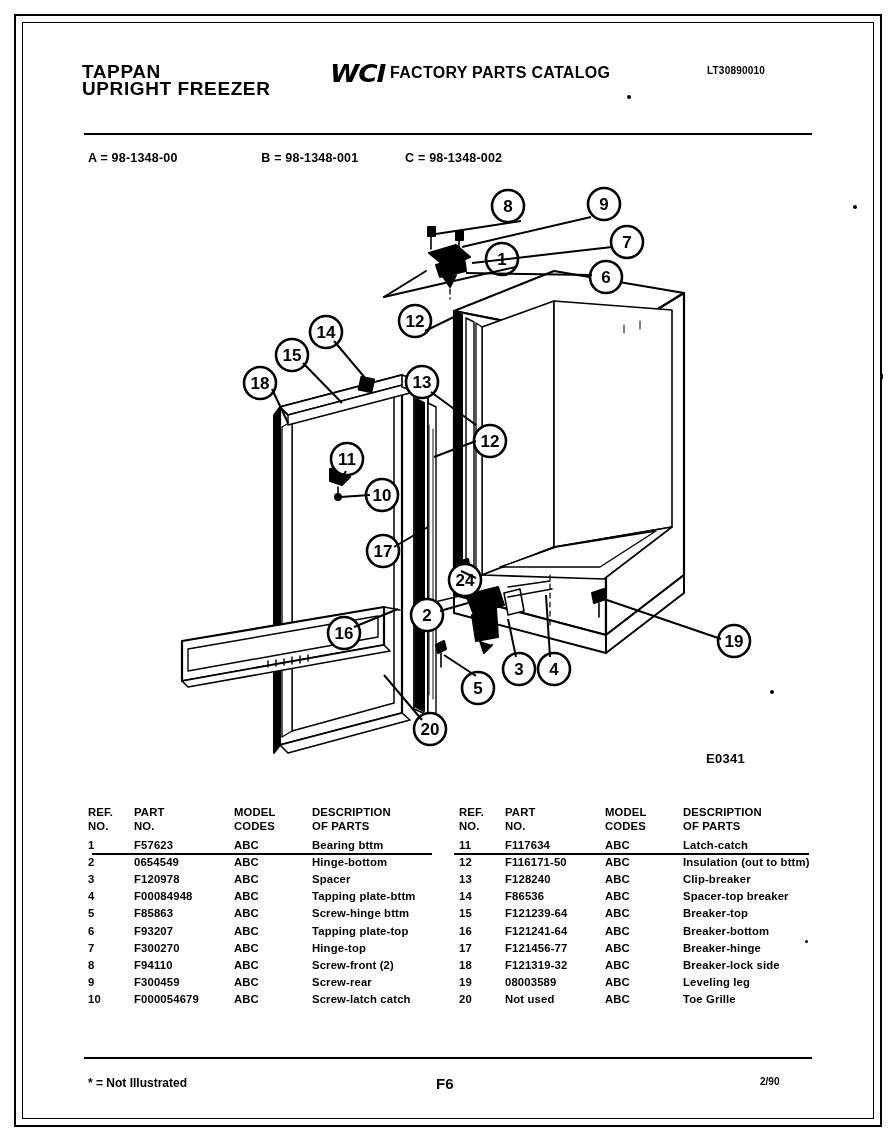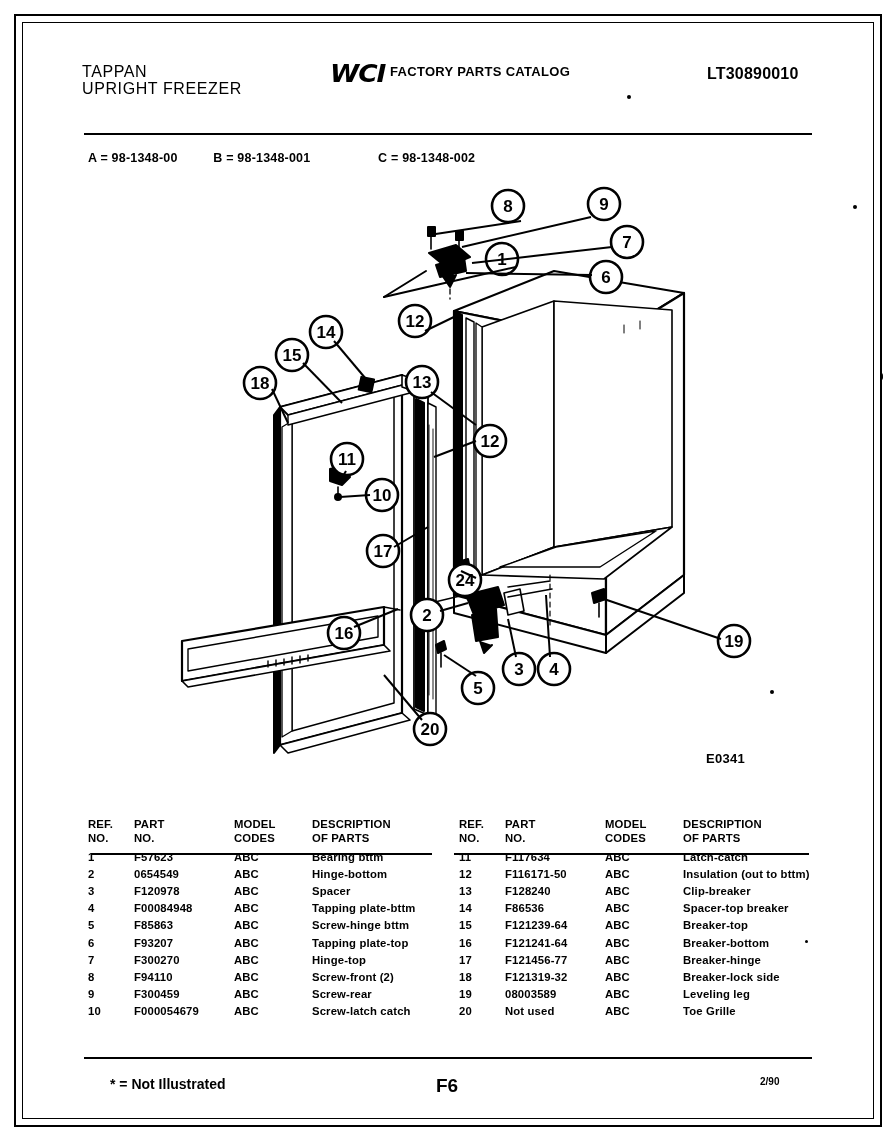--- a/index.html
+++ b/index.html
@@ -29,66 +29,66 @@
     left: 22px; top: 22px;
     width: 852px; height: 1097px;
     border: 1px solid #000;
     box-sizing: border-box;
   }
 
   
   .brand {
     position: absolute;
     left: 82px; top: 63px;
-    font-size: 16px;
-    font-weight: normal;
+    font-size: 19px;
+    font-weight: bold;
     letter-spacing: 0.6px;
     line-height: 17px;
   }
   .wci-logo {
     position: absolute;
     left: 330px; top: 59px;
     font-size: 25px;
     font-weight: bold;
     font-style: italic;
     letter-spacing: -1px;
     font-family: "DejaVu Sans", sans-serif;
     transform: scaleX(1.06);
     transform-origin: left top;
   }
   .catalog-title {
     position: absolute;
     left: 390px; top: 64px;
-    font-size: 13px;
+    font-size: 16px;
     font-weight: bold;
     letter-spacing: 0.3px;
   }
   .catalog-code {
     position: absolute;
     left: 707px; top: 65px;
-    font-size: 16px;
+    font-size: 10px;
     font-weight: bold;
     letter-spacing: 0.2px;
   }
   .rule-top {
     position: absolute;
     left: 84px; top: 133px;
     width: 728px; height: 0;
     border-top: 2px solid #000;
   }
   .codes-row {
     position: absolute;
     left: 88px; top: 151px;
     width: 728px;
     font-size: 12.5px;
     font-weight: bold;
     letter-spacing: 0.2px;
   }
-  .codes-row span.code-b { margin-left: 32px; }
-  .codes-row span.code-c { margin-left: 64px; }
+  .codes-row span.code-b { margin-left: 80px; }
+  .codes-row span.code-c { margin-left: 43px; }
 
   
   .drawing {
     position: absolute;
     left: 84px; top: 175px;
     width: 730px; height: 615px;
   }
   .drawing svg { display: block; }
 
   .drawing-code {
@@ -102,21 +102,20 @@
   
   .tables {
     position: absolute;
     left: 88px; top: 806px;
     width: 726px;
     display: flex;
   }
   .tbl-col {
     width: 363px;
     box-sizing: border-box;
-    margin-top: 12px;
   }
   .tbl-col.right { padding-left: 8px; }
   table.parts {
     width: 100%;
     border-collapse: collapse;
     font-size: 11.3px;
     font-weight: bold;
     letter-spacing: 0.15px;
   }
   table.parts thead th {
@@ -155,28 +154,27 @@
     position: absolute;
     left: 84px; top: 1057px;
     width: 728px; height: 0;
     border-top: 2px solid #000;
   }
 
   
   .footer-note {
     position: absolute;
     left: 88px; top: 1076px;
-    font-size: 14px;
-    font-weight: bold;
-    margin-left: 22px;
+    font-size: 12px;
+    font-weight: bold;
   }
   .footer-page {
     position: absolute;
     left: 436px; top: 1075px;
-    font-size: 19px;
+    font-size: 15px;
     font-weight: bold;
   }
   .footer-date {
     position: absolute;
     left: 760px; top: 1076px;
     font-size: 10px;
     font-weight: bold;
   }
 
   

